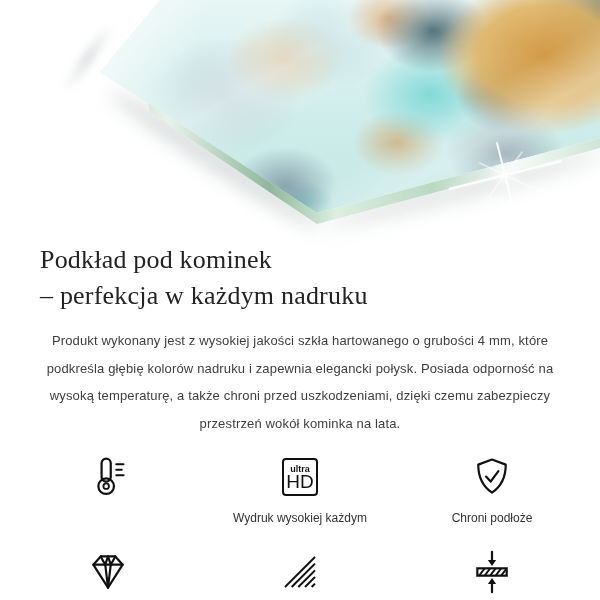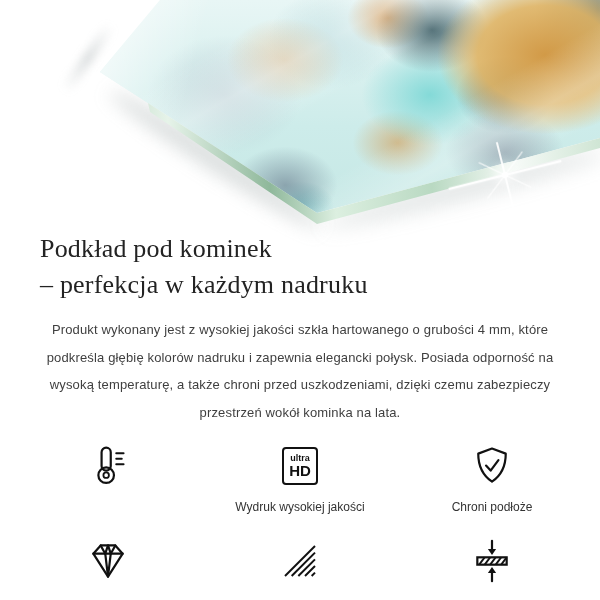--- a/index.html
+++ b/index.html
@@ -60,21 +60,21 @@
     clip-path:polygon(148px 103px,317px 213px,600px 138px,600px 148px,317px 224px,150px 112px);
     background:linear-gradient(to right,
       rgba(163,201,174,0) 0%, #9dc3a8 9%, #e6f3e9 28%, #8fb89b 45%,
       #dcefe0 56%, #b9d9c2 72%, #f6faf7 86%, #cfe5d4 100%);
   }
 
   .sparkle{left:440px;top:130px;width:130px;height:90px;z-index:4;overflow:visible;}
 
   
   .title{
-    margin:1px 0 0 40px;
+    margin:12px 0 0 40px;
     font-family:"Liberation Serif", serif;
     font-weight:400;
     font-size:26px;line-height:36px;
     color:var(--heading_text,#232323);
     letter-spacing:.2px;
   }
   .desc{
     width:528px;margin:13px auto 0;
     font-size:13px;line-height:27.5px;
     text-align:center;
@@ -97,21 +97,21 @@
 
   .uhd-box{
     box-sizing:border-box;
     width:36px;height:38px;
     border:2.5px solid var(--icon_black,#111);
     border-radius:4px;
     display:flex;flex-direction:column;align-items:center;justify-content:center;
     color:var(--icon_black,#111);
   }
   .uhd-top{font-size:9px;font-weight:700;line-height:9px;}
-  .uhd-bottom{font-size:15px;font-weight:700;line-height:15px;}
+  .uhd-bottom{font-size:19px;font-weight:400;line-height:15px;}
 </style>
 </head>
 <body>
 
 <div class="page">
 
   <div class="hero">
     <div class="shadow shadow-left"></div>
     <div class="shadow shadow-right"></div>
     <div class="fade-streak"></div>
@@ -164,21 +164,21 @@
       </div>
     </div>
 
     <div class="feature">
       <div class="icon-wrap">
         <div class="uhd-box">
           <span class="uhd-top">ultra</span>
           <span class="uhd-bottom">HD</span>
         </div>
       </div>
-      <div class="feature-label">Wydruk wysokiej jakości</div>
+      <div class="feature-label">Wydruk wysokiej każdym</div>
     </div>
 
     <div class="feature">
       <div class="icon-wrap">
         <svg width="44" height="44" viewBox="0 0 48 48" stroke-linejoin="round" stroke-linecap="round">
           <path d="M24 5 L39 10.5 C39 24 33.5 34.5 24 41 C14.5 34.5 9 24 9 10.5 Z"></path>
           <path d="M17.5 23.5 L22.5 29 L31 17.5"></path>
         </svg>
       </div>
       <div class="feature-label">Chroni podłoże</div>

